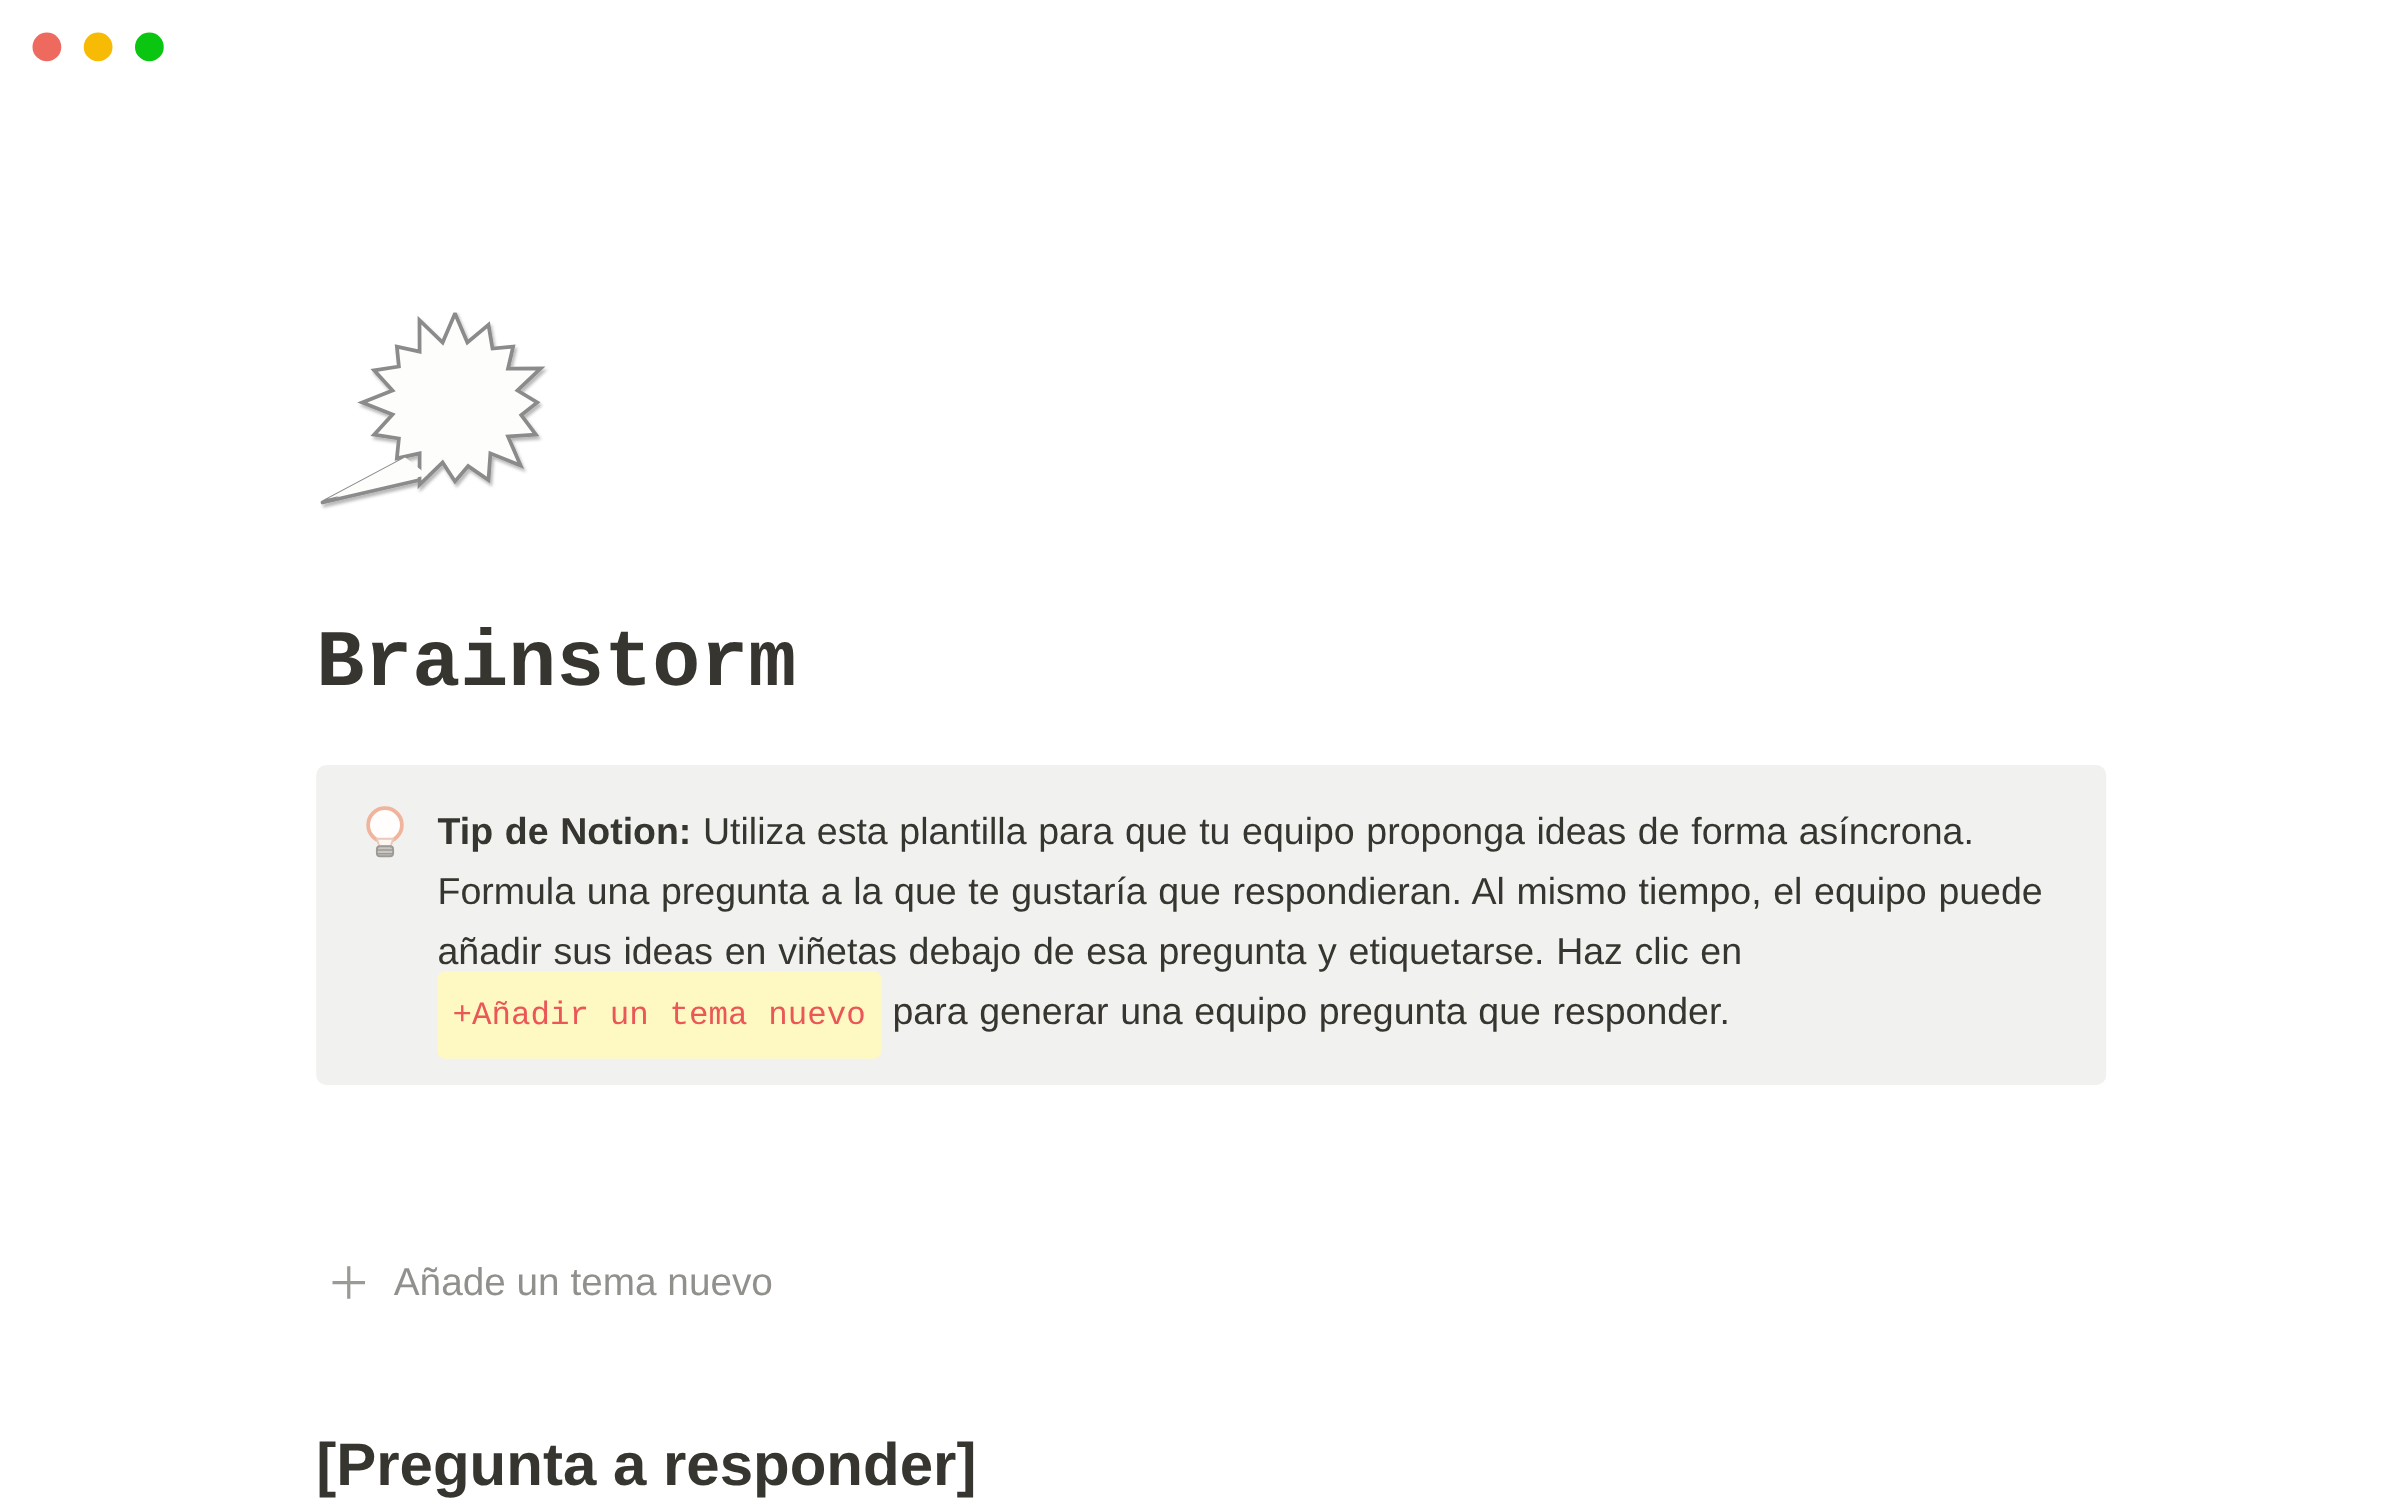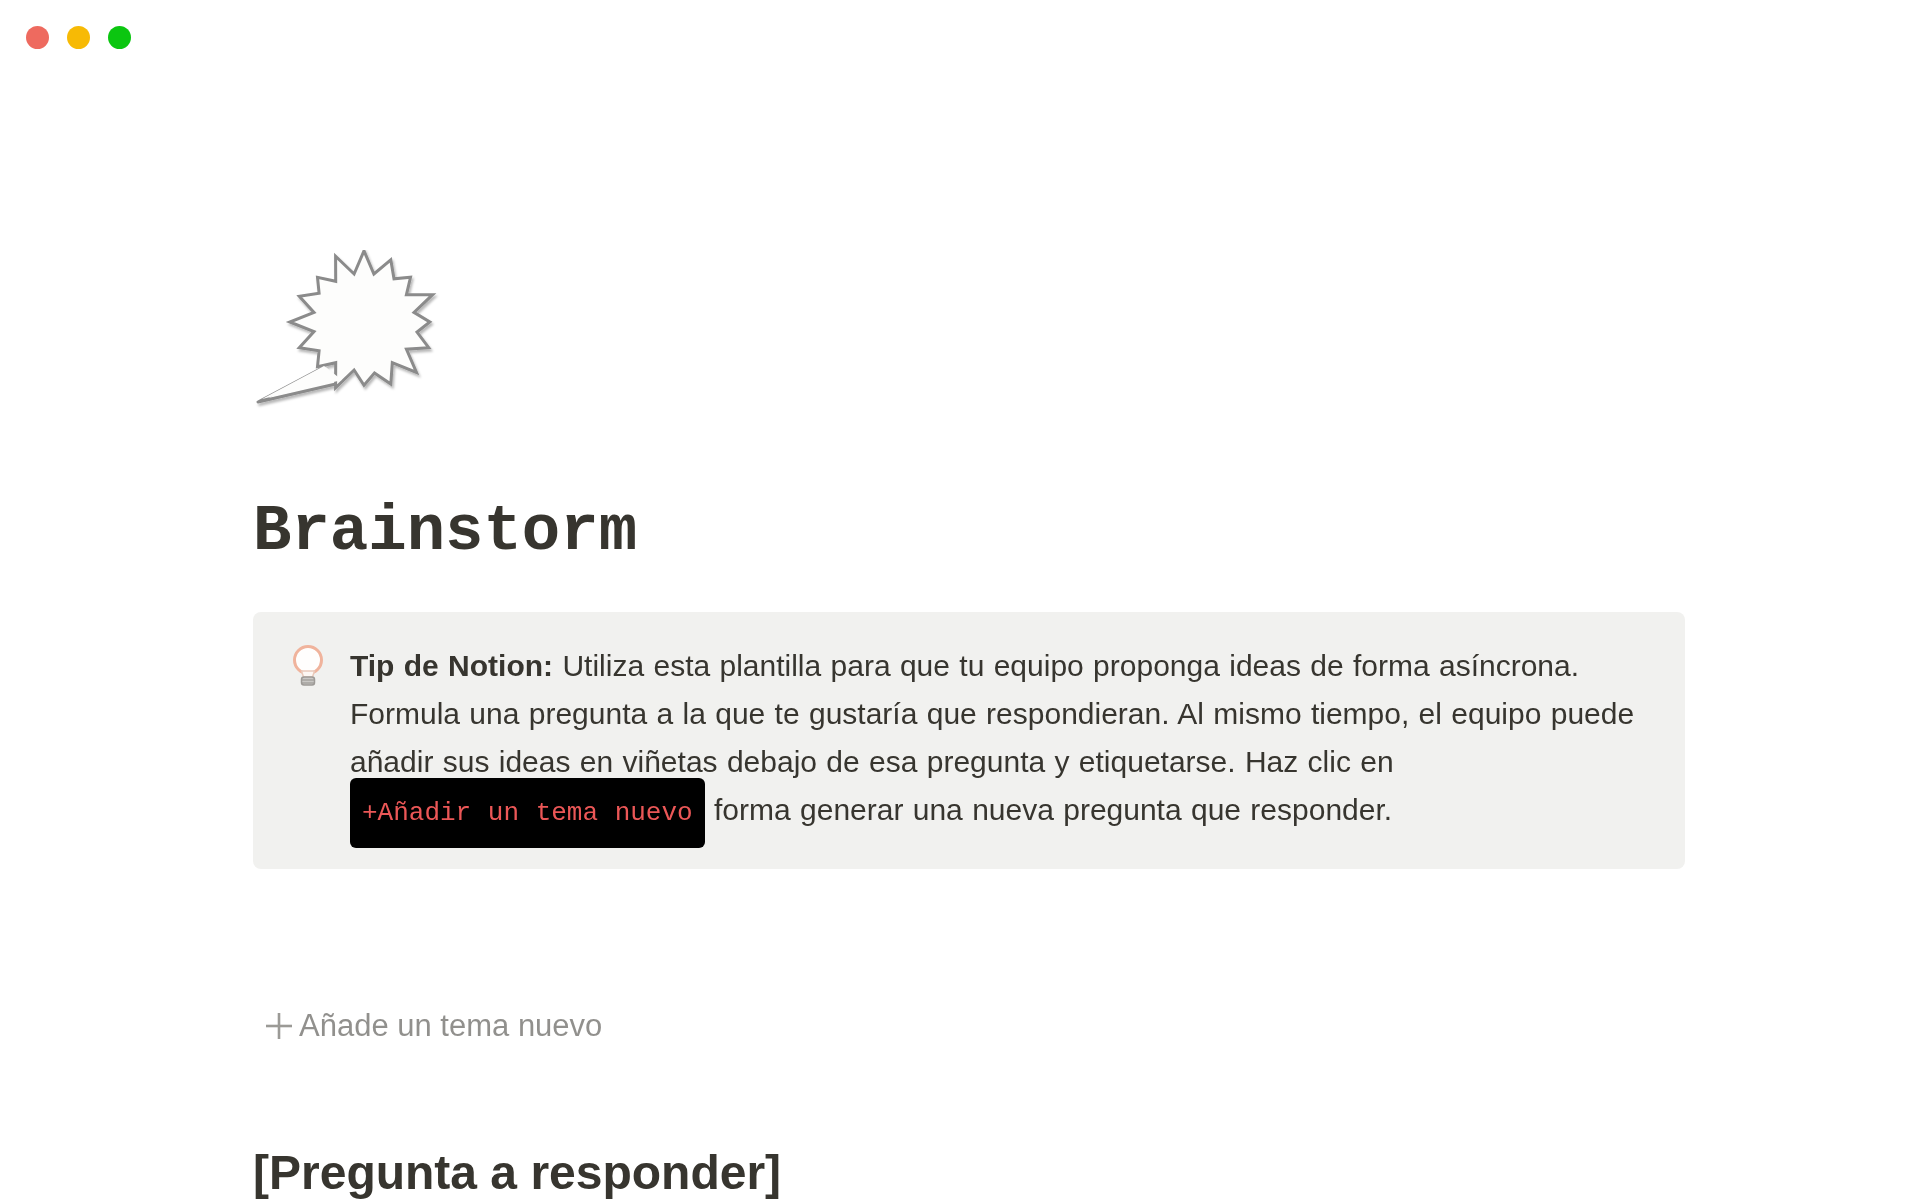--- a/index.html
+++ b/index.html
@@ -48,28 +48,28 @@
   }
   .callout p {
     font-size: 30px; line-height: 48px; color: #37352f;
     word-spacing: 1px;
   }
   .callout b { font-weight: 700; }
   .code {
     font-family: "Liberation Mono", monospace;
     font-size: 26px;
     color: #eb5757;
-    background: #000000;
+    background: #fef9c3;
     border-radius: 6px;
     padding: 20px 12px;
     white-space: nowrap;
   }
   .add-topic {
     position: absolute; left: 253px; top: 1004px;
-    display: flex; align-items: center; gap: 4px;
+    display: flex; align-items: center; gap: 20px;
     cursor: pointer;
   }
   .add-topic .plus { width: 32px; height: 32px; margin-left: 10px; }
   .add-topic .label {
     font-size: 31px; color: rgba(55,53,47,0.55); line-height: 44px;
   }
   .question-heading {
     position: absolute; left: 253px; top: 1142px;
     width: 1432px;
     font-size: 48px; font-weight: 700; color: #37352f;
@@ -103,21 +103,21 @@
 <h1 class="page-title">Brainstorm</h1>
 
 <div class="callout">
   <svg class="bulb" viewBox="0 0 42 48">
     <circle cx="21" cy="16" r="13.5" fill="#fffefd" stroke="#f0b39c" stroke-width="3"></circle>
     <path d="M14.5 27 L16.5 33 H25.5 L27.5 27 Z" fill="#fdf7f3" stroke="#e9c9ba" stroke-width="1.5"></path>
     <rect x="14.5" y="33" width="13" height="8" rx="2.5" fill="#c9c7c4" stroke="#9d9a96" stroke-width="1.5"></rect>
     <line x1="14.5" y1="36" x2="27.5" y2="36" stroke="#9d9a96" stroke-width="1.2"></line>
     <line x1="14.5" y1="39" x2="27.5" y2="39" stroke="#9d9a96" stroke-width="1.2"></line>
   </svg>
-  <p><b>Tip de Notion:</b><span> Utiliza esta plantilla para que tu equipo proponga ideas de forma asíncrona. Formula una pregunta a la que te gustaría que respondieran. Al mismo tiempo, el equipo puede añadir sus ideas en viñetas debajo de esa pregunta y etiquetarse. Haz clic en </span><span class="code">+Añadir un tema nuevo</span><span> forma generar una nueva pregunta que responder.</span></p>
+  <p><b>Tip de Notion:</b><span> Utiliza esta plantilla para que tu equipo proponga ideas de forma asíncrona. Formula una pregunta a la que te gustaría que respondieran. Al mismo tiempo, el equipo puede añadir sus ideas en viñetas debajo de esa pregunta y etiquetarse. Haz clic en </span><span class="code">+Añadir un tema nuevo</span><span> para generar una equipo pregunta que responder.</span></p>
 </div>
 
 <div class="add-topic">
   <svg class="plus" viewBox="0 0 32 32">
     <line x1="16" y1="3" x2="16" y2="29" stroke="#9b9a96" stroke-width="2.6"></line>
     <line x1="3" y1="16" x2="29" y2="16" stroke="#9b9a96" stroke-width="2.6"></line>
   </svg>
   <span class="label">Añade un tema nuevo</span>
 </div>
 

